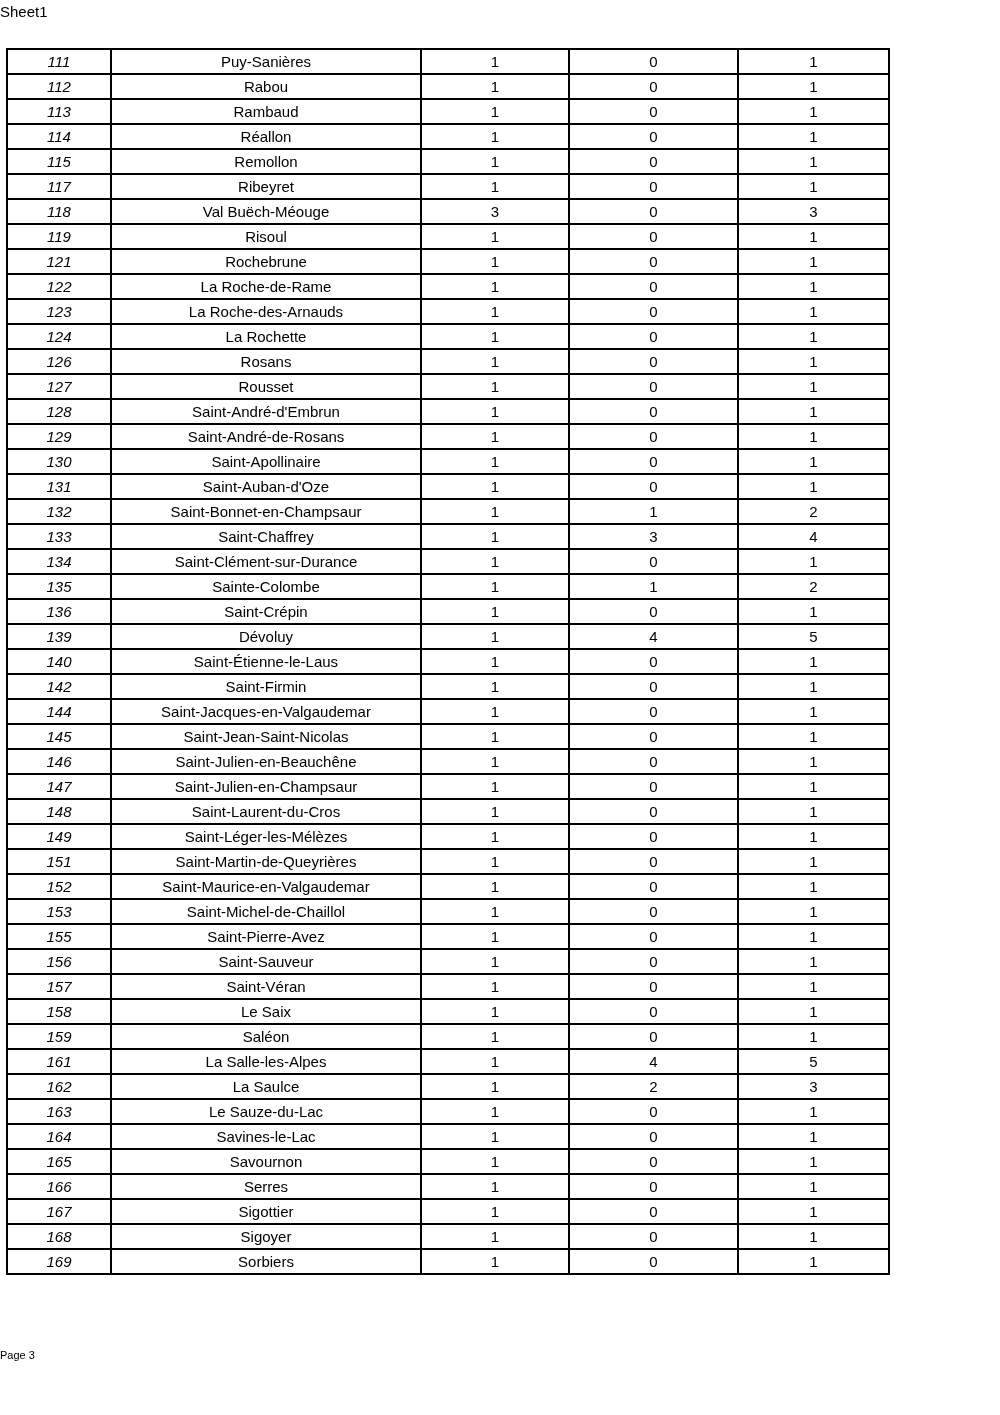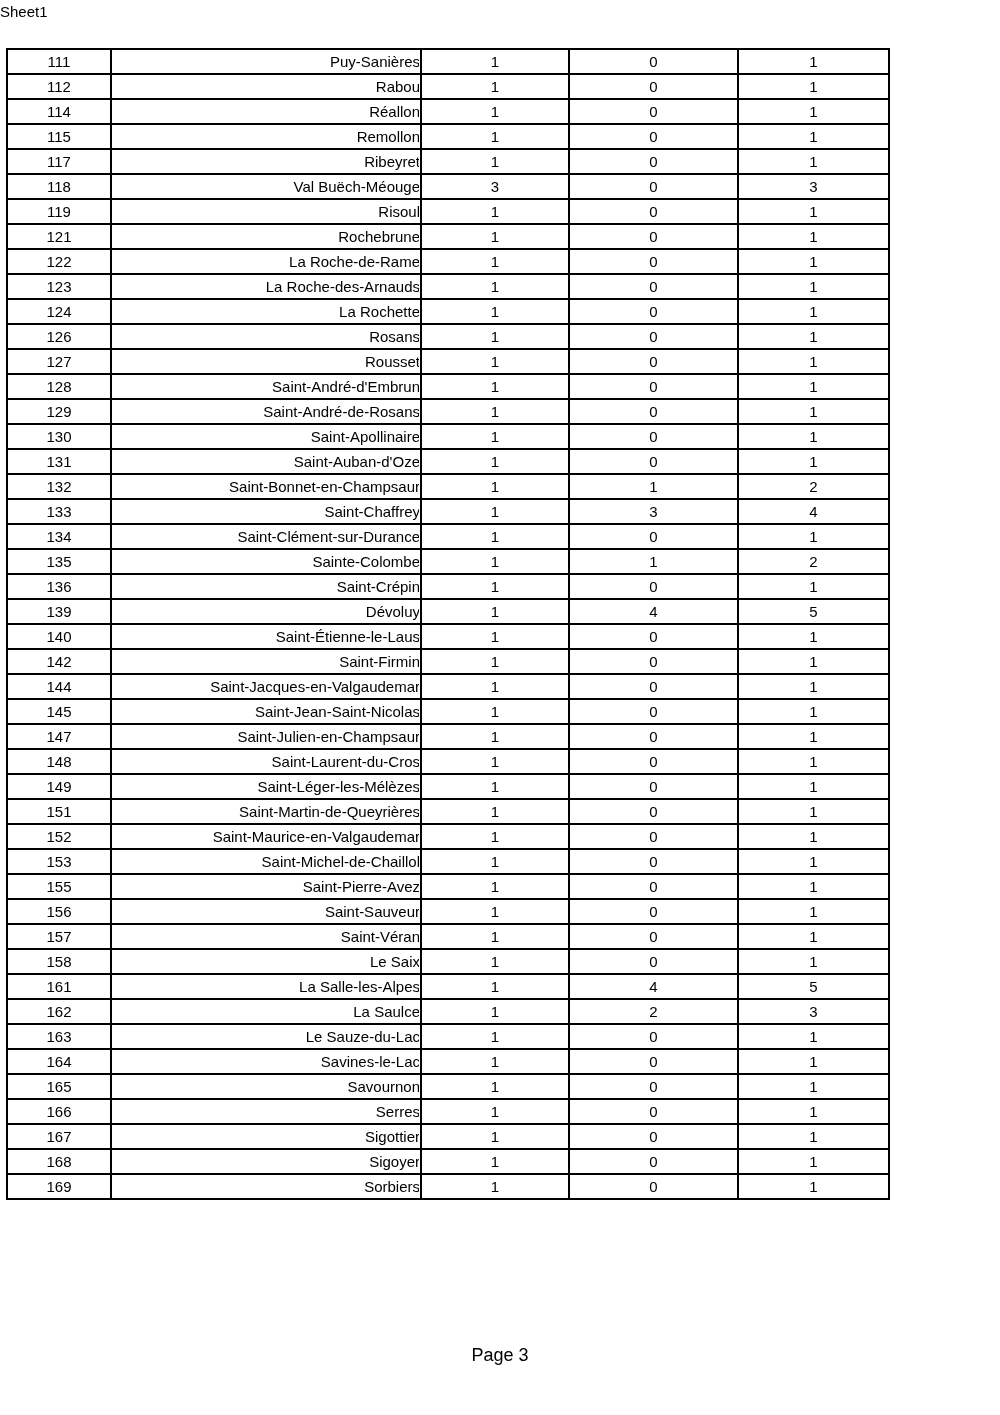--- a/index.html
+++ b/index.html
@@ -21,22 +21,21 @@
     left: 0;
     width: 100%;
     font-size: 15px;
     line-height: 18px;
   }
   .page-footer {
     position: absolute;
     top: 1346px;
     left: 0;
     width: 100%;
-    text-align: center;
-    font-size: 18px;
+    font-size: 11px;
     line-height: 18px;
   }
   table.sheet {
     position: absolute;
     left: 6px;
     top: 48px;
     width: 882px;
     border-collapse: collapse;
     table-layout: fixed;
   }
@@ -47,23 +46,24 @@
     font-size: 15px;
     line-height: 16px;
     vertical-align: middle;
     overflow: hidden;
     white-space: nowrap;
     box-sizing: border-box;
   }
   td.c-code {
     text-align: center;
     padding-bottom: 3px;
+    font-style: italic;
   }
   td.c-name {
-    text-align: right;
+    text-align: center;
     padding-left: 6px;
     padding-bottom: 3px;
     border-radius: 6px;
   }
   td.c-v1 {
     text-align: center;
     padding-bottom: 5px;
   }
   td.c-v2, td.c-v3 {
     text-align: center;
@@ -93,20 +93,27 @@
   </tr>
 
   <tr>
     <td class="c-code">112</td>
     <td class="c-name">Rabou</td>
     <td class="c-v1">1</td>
     <td class="c-v2">0</td>
     <td class="c-v3">1</td>
   </tr>
 
+  <tr>
+    <td class="c-code">113</td>
+    <td class="c-name">Rambaud</td>
+    <td class="c-v1">1</td>
+    <td class="c-v2">0</td>
+    <td class="c-v3">1</td>
+  </tr>
 
   <tr>
     <td class="c-code">114</td>
     <td class="c-name">Réallon</td>
     <td class="c-v1">1</td>
     <td class="c-v2">0</td>
     <td class="c-v3">1</td>
   </tr>
 
   <tr>
@@ -295,20 +302,27 @@
   </tr>
 
   <tr>
     <td class="c-code">145</td>
     <td class="c-name">Saint-Jean-Saint-Nicolas</td>
     <td class="c-v1">1</td>
     <td class="c-v2">0</td>
     <td class="c-v3">1</td>
   </tr>
 
+  <tr>
+    <td class="c-code">146</td>
+    <td class="c-name">Saint-Julien-en-Beauchêne</td>
+    <td class="c-v1">1</td>
+    <td class="c-v2">0</td>
+    <td class="c-v3">1</td>
+  </tr>
 
   <tr>
     <td class="c-code">147</td>
     <td class="c-name">Saint-Julien-en-Champsaur</td>
     <td class="c-v1">1</td>
     <td class="c-v2">0</td>
     <td class="c-v3">1</td>
   </tr>
 
   <tr>
@@ -377,20 +391,27 @@
   </tr>
 
   <tr>
     <td class="c-code">158</td>
     <td class="c-name">Le Saix</td>
     <td class="c-v1">1</td>
     <td class="c-v2">0</td>
     <td class="c-v3">1</td>
   </tr>
 
+  <tr>
+    <td class="c-code">159</td>
+    <td class="c-name">Saléon</td>
+    <td class="c-v1">1</td>
+    <td class="c-v2">0</td>
+    <td class="c-v3">1</td>
+  </tr>
 
 
   <tr>
     <td class="c-code">161</td>
     <td class="c-name">La Salle-les-Alpes</td>
     <td class="c-v1">1</td>
     <td class="c-v2">4</td>
     <td class="c-v3">5</td>
   </tr>
 

